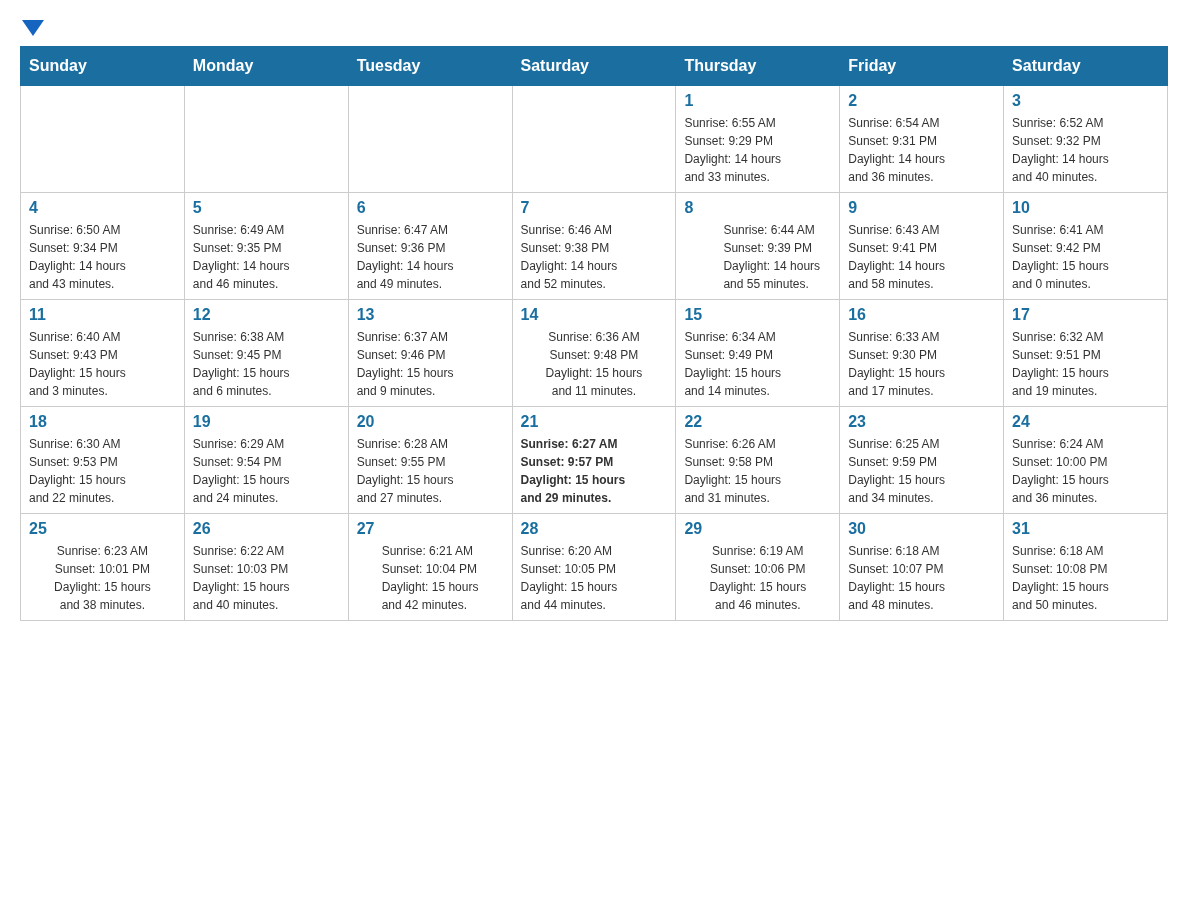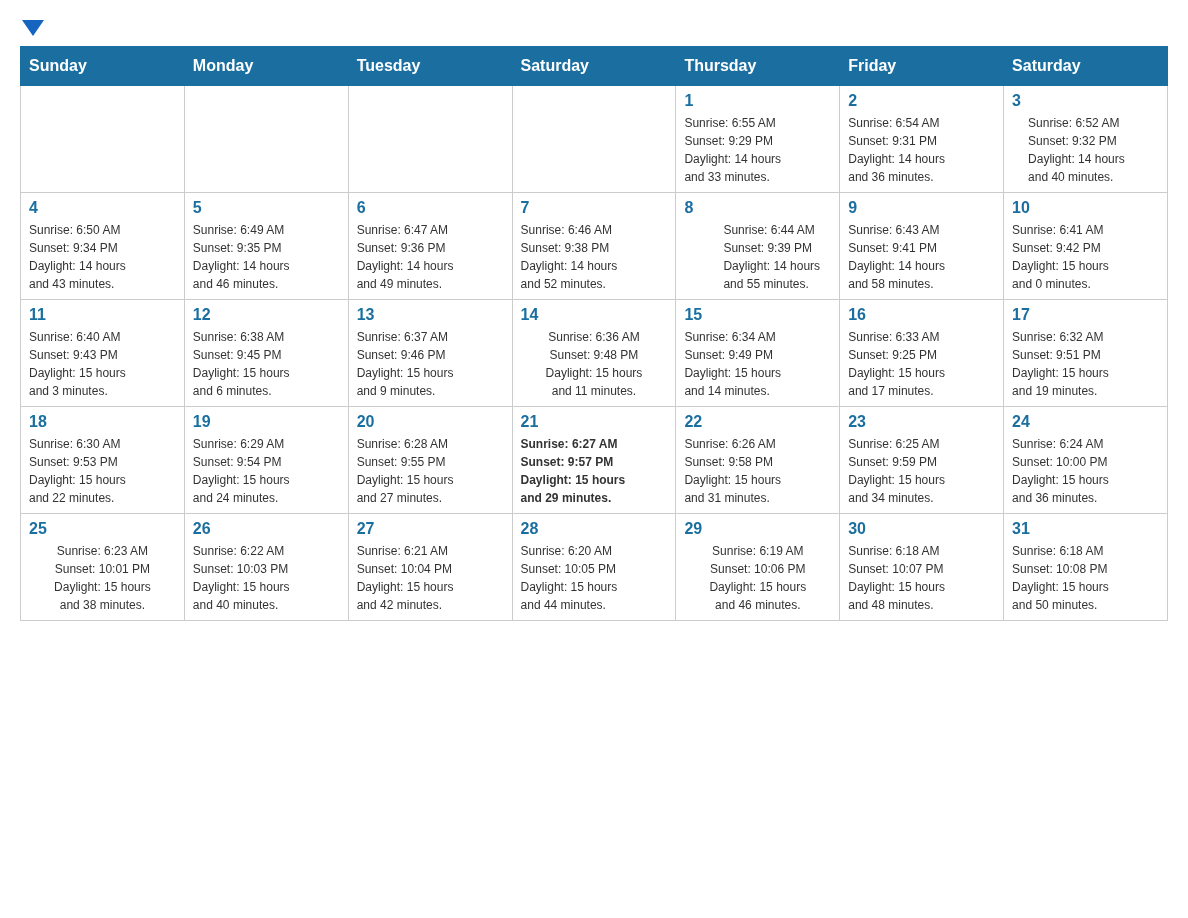--- a/index.html
+++ b/index.html
@@ -144,21 +144,21 @@
         </td>
         <td>
           <span class="day-number">2</span>
           <div class="day-info" style="white-space: pre-line;">Sunrise: 6:54 AM
 Sunset: 9:31 PM
 Daylight: 14 hours
 and 36 minutes.</div>
         </td>
         <td>
           <span class="day-number">3</span>
-          <div class="day-info" style="white-space: pre-line; margin-left: 16px;">Sunrise: 6:52 AM
+          <div class="day-info" style="white-space: pre-line;">Sunrise: 6:52 AM
 Sunset: 9:32 PM
 Daylight: 14 hours
 and 40 minutes.</div>
         </td>
       </tr>
       <tr>
         <td>
           <span class="day-number">4</span>
           <div class="day-info" style="white-space: pre-line;">Sunrise: 6:50 AM
 Sunset: 9:34 PM
@@ -240,21 +240,21 @@
         <td>
           <span class="day-number">15</span>
           <div class="day-info" style="white-space: pre-line;">Sunrise: 6:34 AM
 Sunset: 9:49 PM
 Daylight: 15 hours
 and 14 minutes.</div>
         </td>
         <td>
           <span class="day-number">16</span>
           <div class="day-info" style="white-space: pre-line;">Sunrise: 6:33 AM
-Sunset: 9:25 PM
+Sunset: 9:30 PM
 Daylight: 15 hours
 and 17 minutes.</div>
         </td>
         <td>
           <span class="day-number">17</span>
           <div class="day-info" style="white-space: pre-line;">Sunrise: 6:32 AM
 Sunset: 9:51 PM
 Daylight: 15 hours
 and 19 minutes.</div>
         </td>
@@ -320,21 +320,21 @@
         </td>
         <td>
           <span class="day-number">26</span>
           <div class="day-info" style="white-space: pre-line;">Sunrise: 6:22 AM
 Sunset: 10:03 PM
 Daylight: 15 hours
 and 40 minutes.</div>
         </td>
         <td>
           <span class="day-number">27</span>
-          <div class="day-info" style="white-space: pre-line;">Sunrise: 6:21 AM
+          <div class="day-info" style="white-space: pre-line; margin-left: 25px;">Sunrise: 6:21 AM
 Sunset: 10:04 PM
 Daylight: 15 hours
 and 42 minutes.</div>
         </td>
         <td>
           <span class="day-number">28</span>
           <div class="day-info" style="white-space: pre-line;">Sunrise: 6:20 AM
 Sunset: 10:05 PM
 Daylight: 15 hours
 and 44 minutes.</div>

